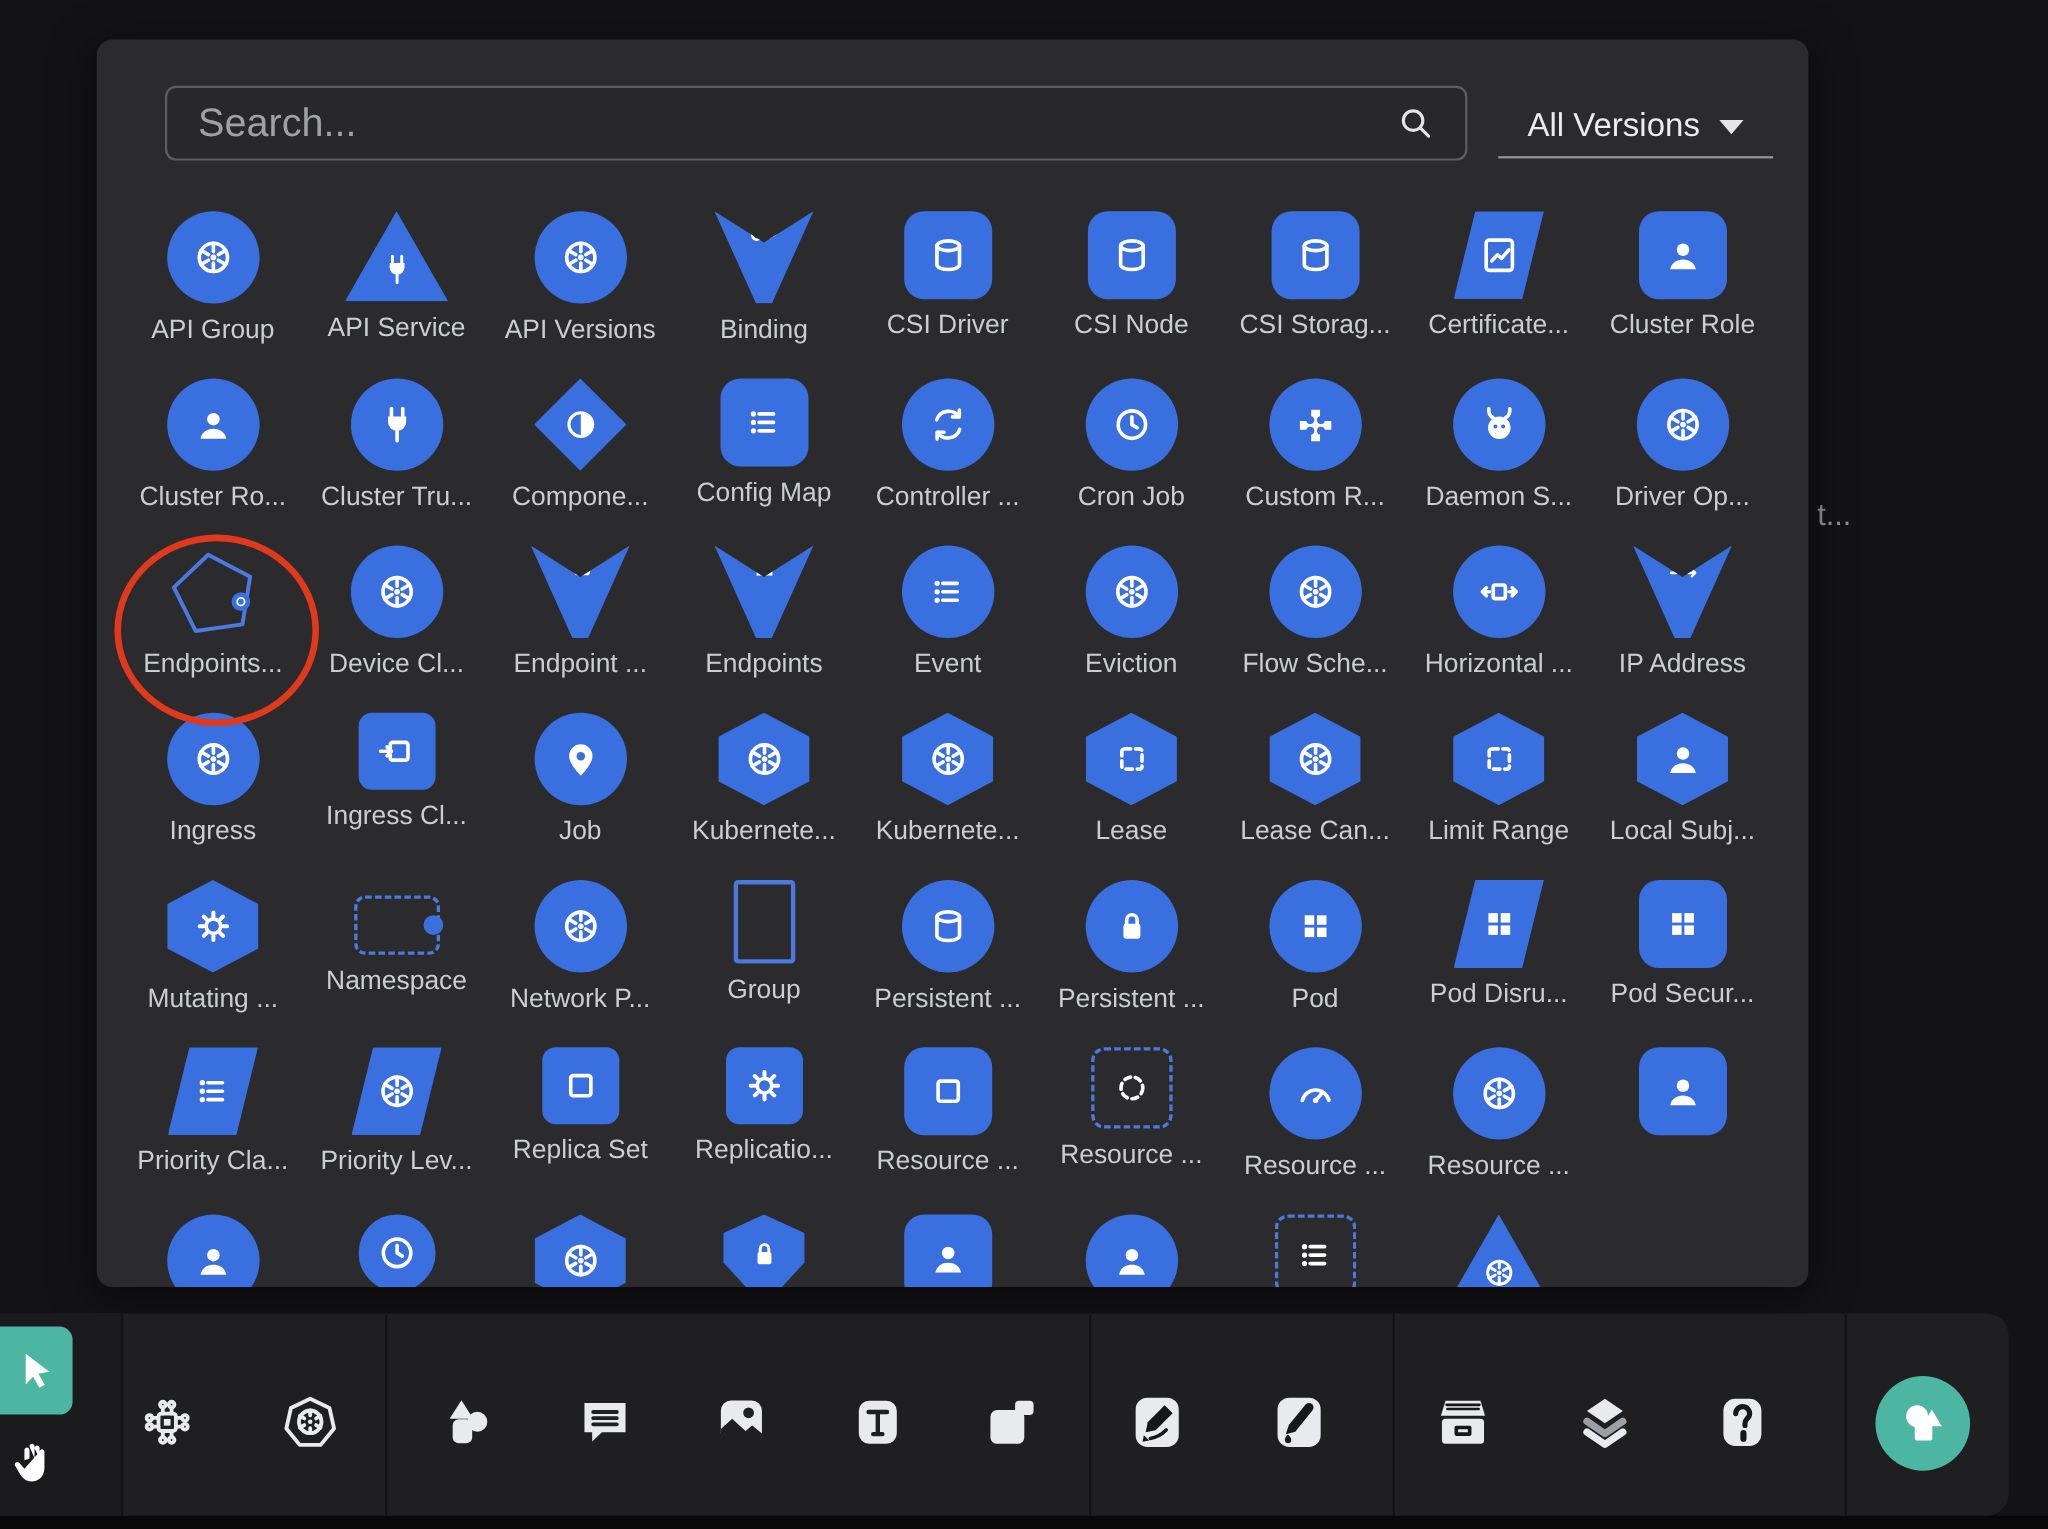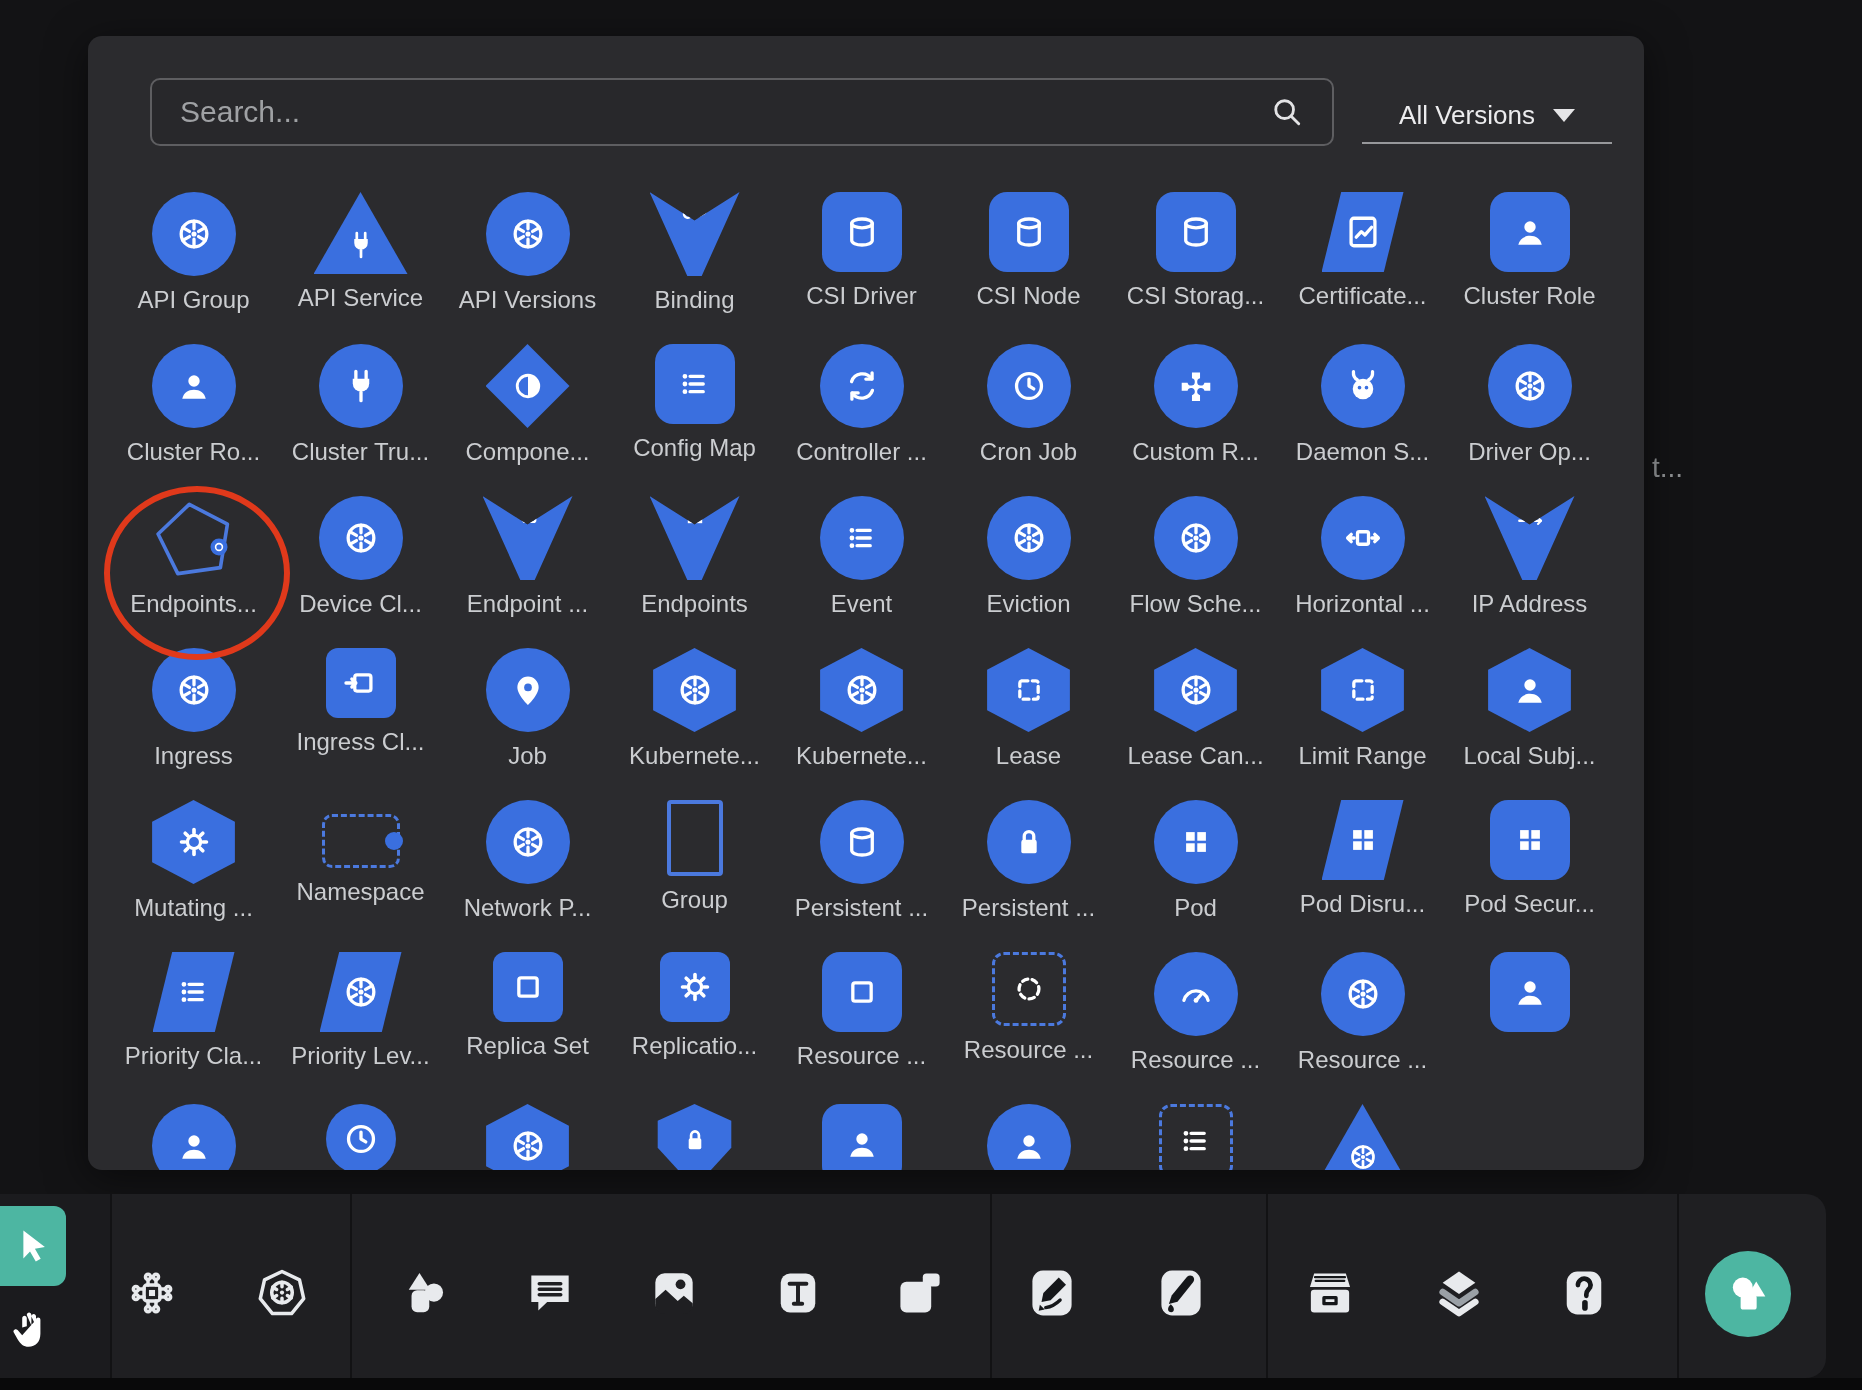--- a/index.html
+++ b/index.html
@@ -12,27 +12,27 @@
 
   
   .canvas-text{position:absolute;left:1652px;top:452px;color:#8f9194;font-size:28px}
 
   
   .panel{position:absolute;left:88px;top:36px;width:1556px;height:1134px;background:var(--panel);
          border-radius:14px;overflow:hidden;box-shadow:0 8px 40px rgba(0,0,0,.5)}
   .searchbox{position:absolute;left:62px;top:42px;width:1184px;height:68px;background:#28282b;
              border:2px solid #5e5e61;border-radius:10px;display:flex;align-items:center}
   .searchbox input{flex:1;background:transparent;border:none;outline:none;color:#e6e6e8;
-             font-size:30px;padding:0 28px}
+             font-size:36px;padding:0 28px}
   .searchbox input::placeholder{color:#9fa1a4}
   .mag{width:38px;height:38px;margin-right:26px;flex:none}
   .verselect{position:absolute;left:1274px;top:52px;width:250px;height:56px;display:flex;
              align-items:center;justify-content:center;gap:18px;cursor:pointer;
              border-bottom:2px solid #97989b}
-  .verselect .vlabel{color:#ececee;font-size:26px}
+  .verselect .vlabel{color:#ececee;font-size:30px}
   .caret{width:0;height:0;border-left:11px solid transparent;border-right:11px solid transparent;
          border-top:13px solid #e5e5e7}
 
   
   .grid{position:absolute;left:22px;top:156px;display:grid;grid-template-columns:repeat(9,167px);
         grid-auto-rows:152px;justify-items:center}
   .cell{width:167px;height:152px;display:flex;flex-direction:column;align-items:center;cursor:pointer}
   .lbl{margin-top:10px;font-size:24px;color:var(--label);white-space:nowrap}
   .ic{width:84px;height:84px;display:flex;align-items:center;justify-content:center;position:relative;flex:none}
   .ic svg.g{width:44px;height:44px;stroke:#fff;fill:none;stroke-width:1.8;stroke-linecap:round;stroke-linejoin:round}

